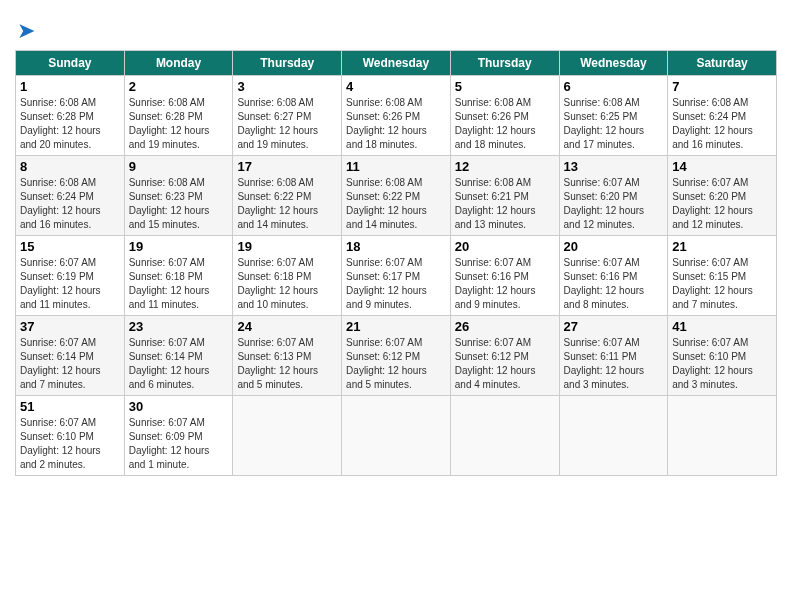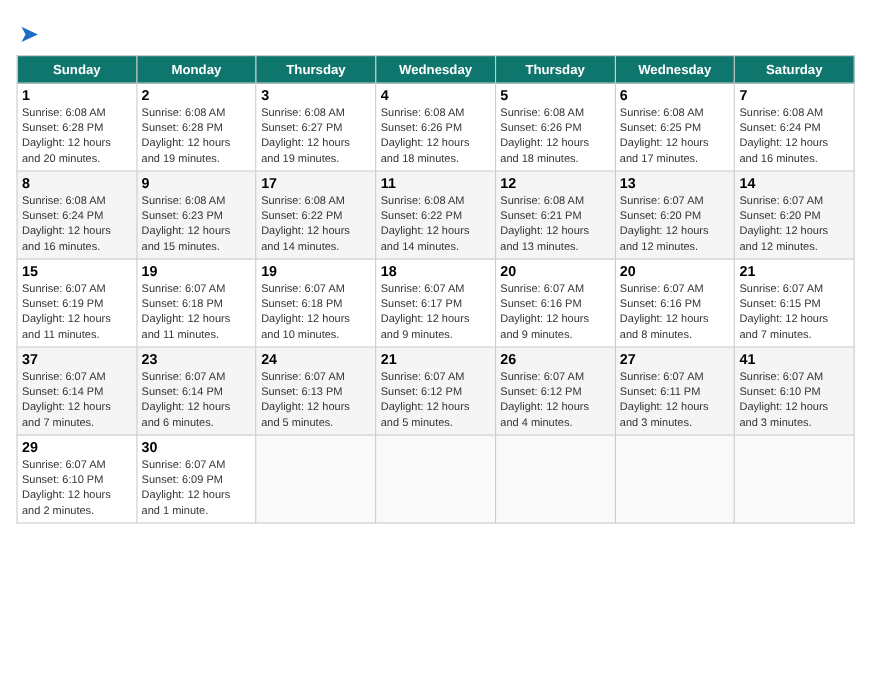--- a/index.html
+++ b/index.html
@@ -185,21 +185,21 @@
         <td><span class="day-num">21</span>
 <span class="day-info">Sunrise: 6:07 AM<br>Sunset: 6:12 PM<br>Daylight: 12 hours and 5 minutes.</span></td>
         <td><span class="day-num">26</span>
 <span class="day-info">Sunrise: 6:07 AM<br>Sunset: 6:12 PM<br>Daylight: 12 hours and 4 minutes.</span></td>
         <td><span class="day-num">27</span>
 <span class="day-info">Sunrise: 6:07 AM<br>Sunset: 6:11 PM<br>Daylight: 12 hours and 3 minutes.</span></td>
         <td><span class="day-num">41</span>
 <span class="day-info">Sunrise: 6:07 AM<br>Sunset: 6:10 PM<br>Daylight: 12 hours and 3 minutes.</span></td>
       </tr>
       <tr>
-        <td><span class="day-num">29</span>
+        <td><span class="day-num">51</span>
 <span class="day-info">Sunrise: 6:07 AM<br>Sunset: 6:10 PM<br>Daylight: 12 hours and 2 minutes.</span></td>
         <td><span class="day-num">30</span>
 <span class="day-info">Sunrise: 6:07 AM<br>Sunset: 6:09 PM<br>Daylight: 12 hours and 1 minute.</span></td>
         <td class="empty-cell"></td>
         <td class="empty-cell"></td>
         <td class="empty-cell"></td>
         <td class="empty-cell"></td>
         <td class="empty-cell"></td>
       </tr>
     </tbody>

